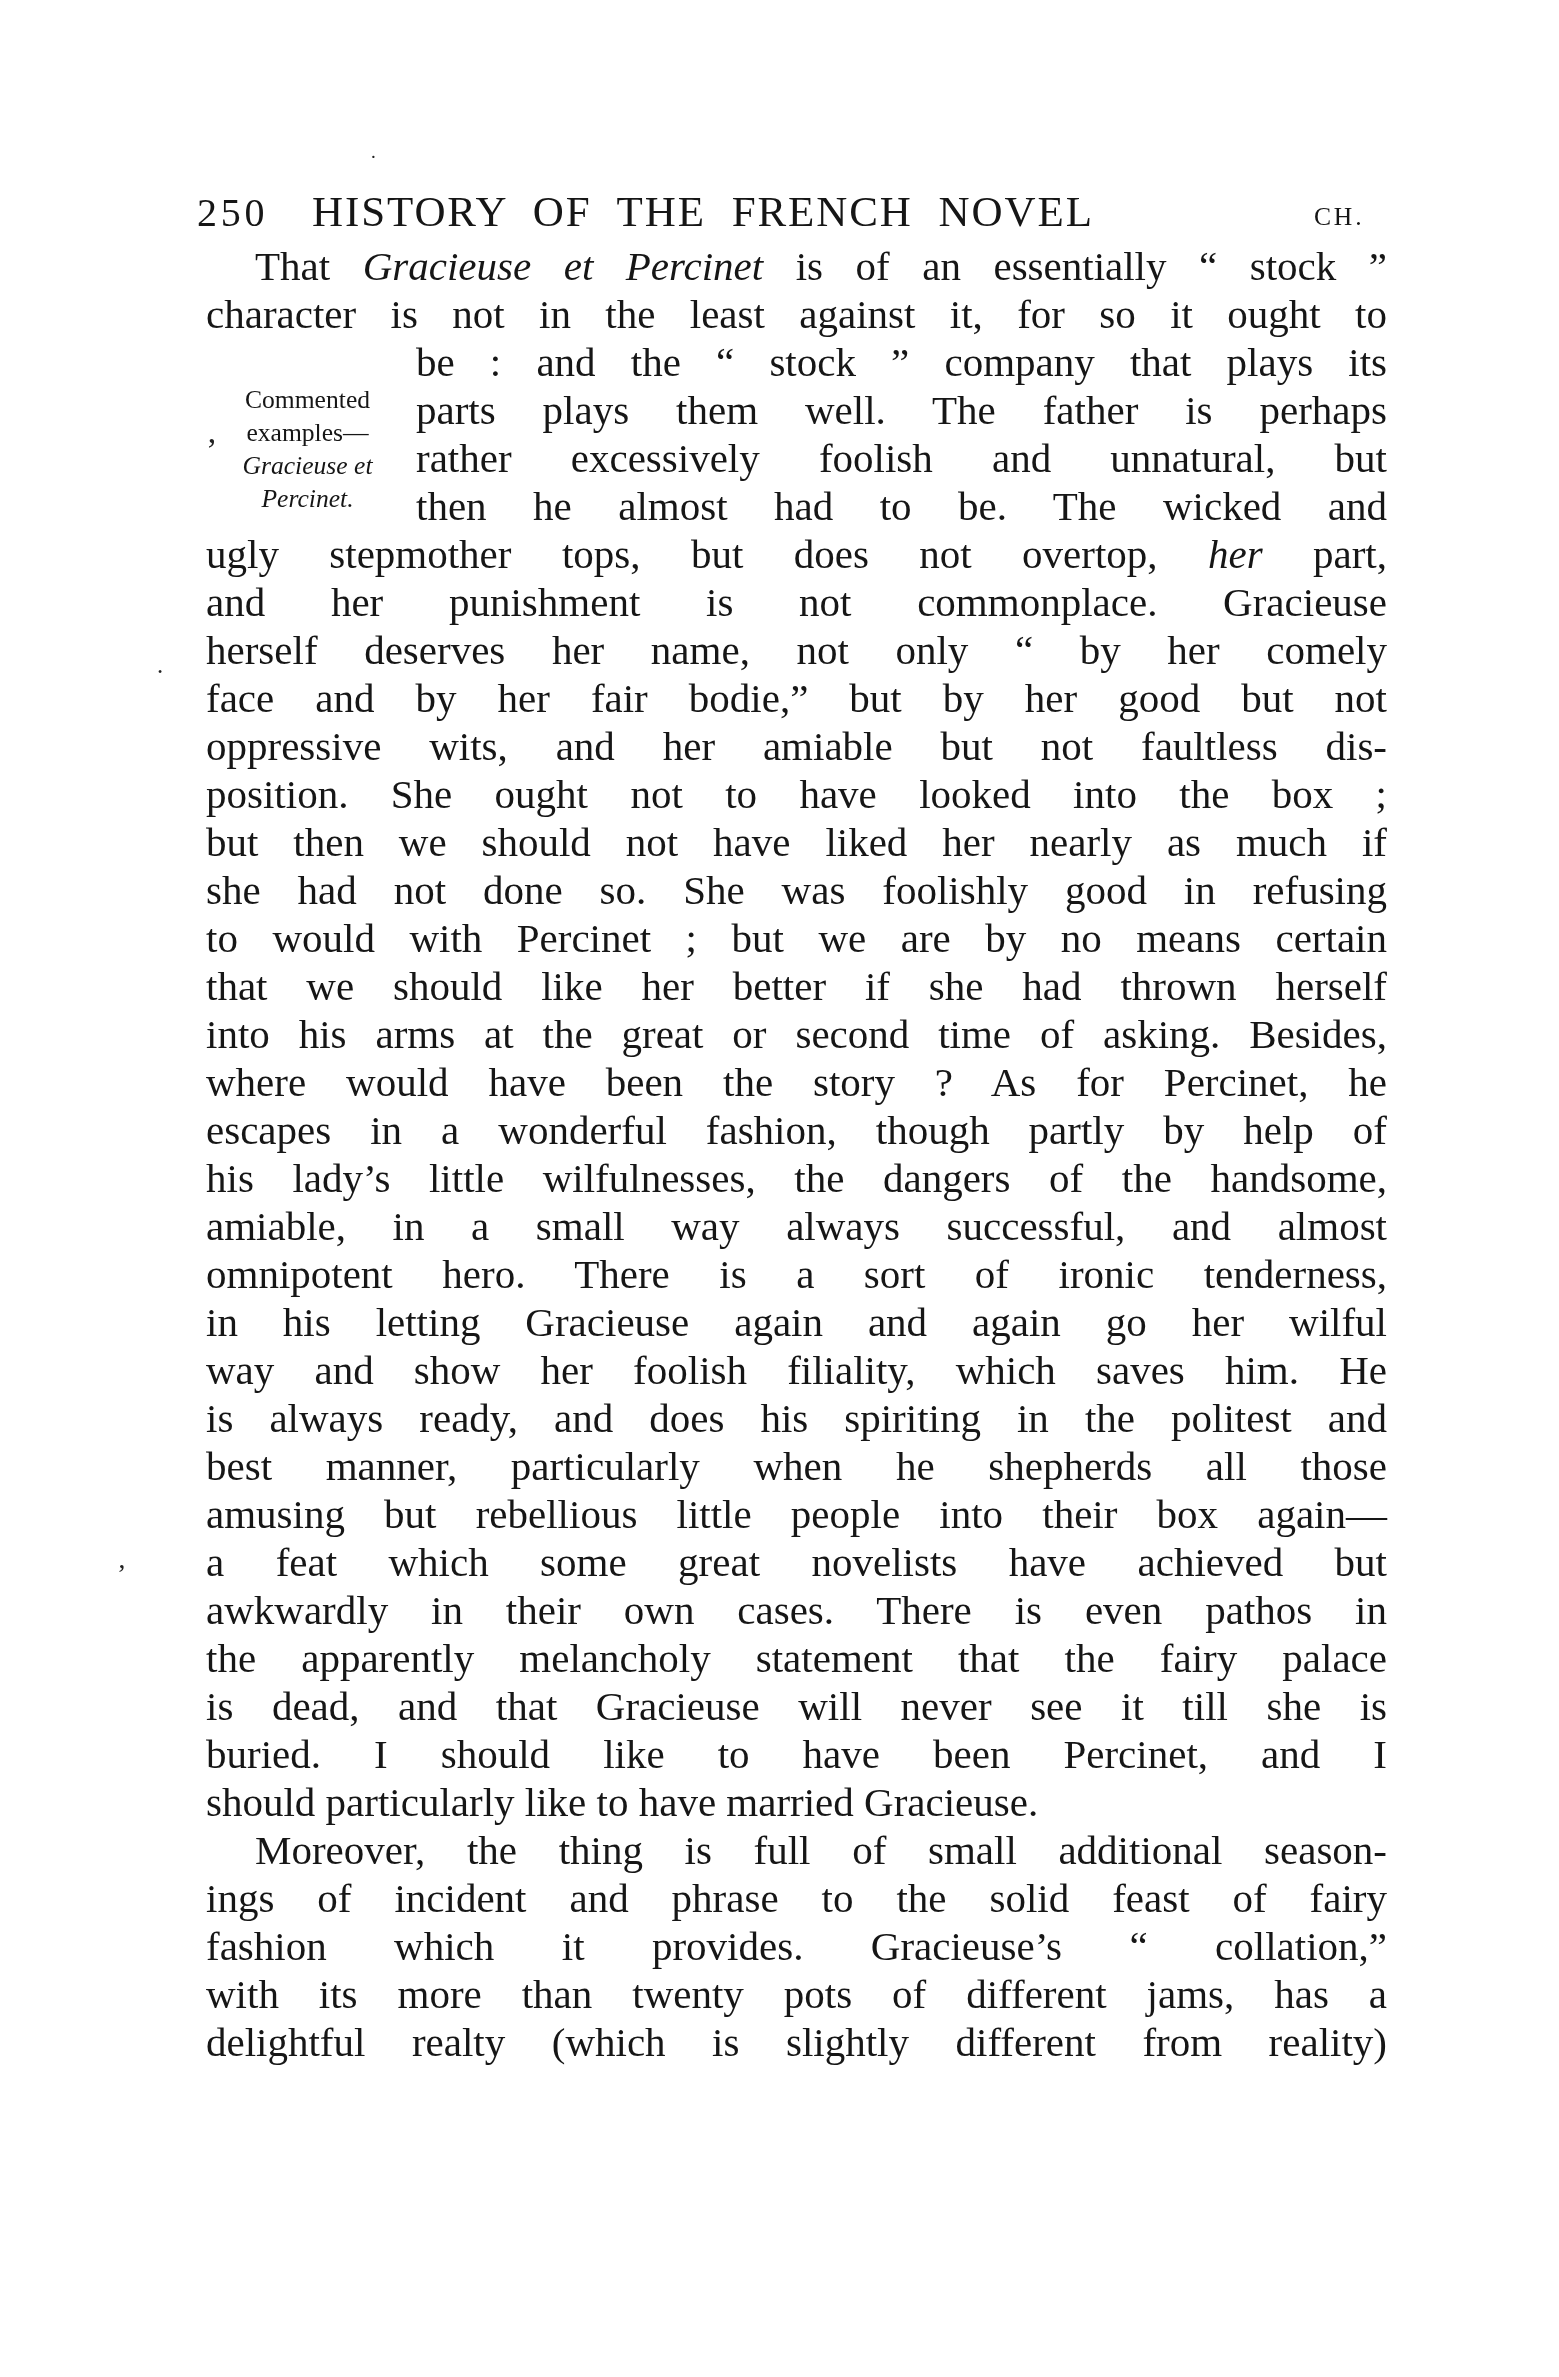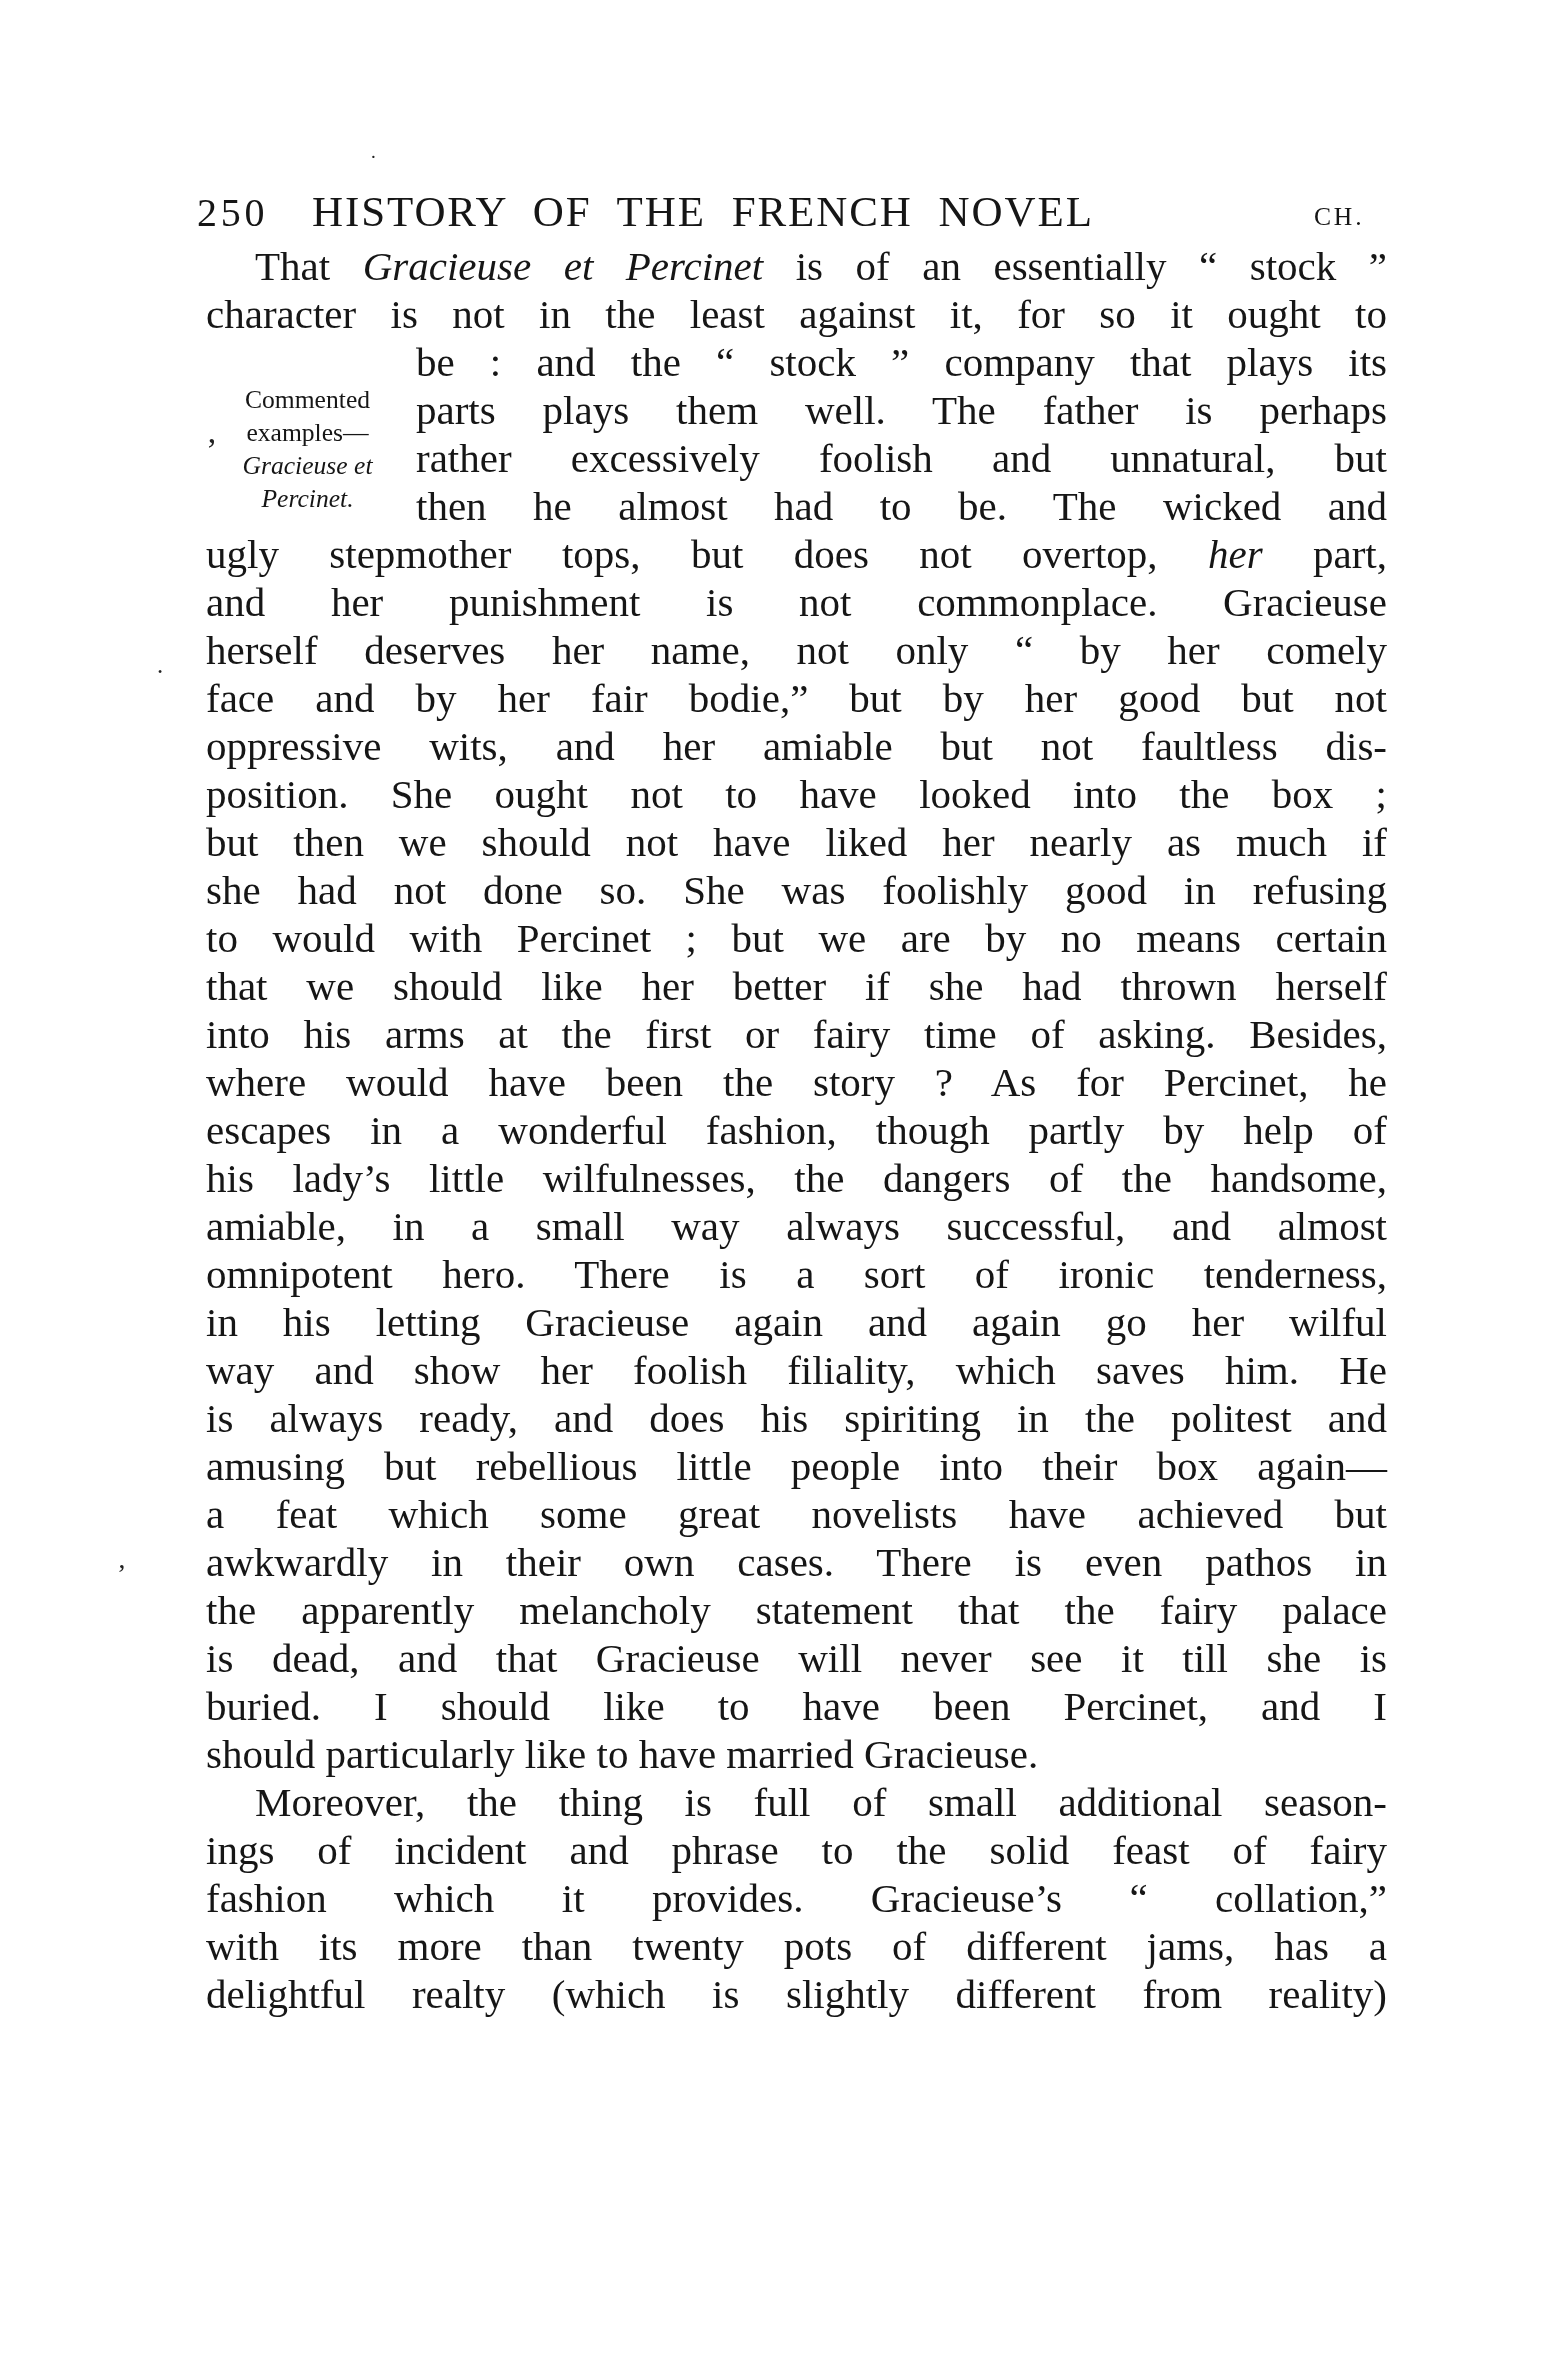--- a/index.html
+++ b/index.html
@@ -99,29 +99,30 @@
         <div class="line"><span>ugly stepmother tops, but does not overtop, </span><span class="it">her</span><span> part,</span></div>
         <div class="line"><span>and her punishment is not commonplace.  Gracieuse</span></div>
         <div class="line"><span>herself deserves her name, not only “ by her comely</span></div>
         <div class="line"><span>face and by her fair bodie,” but by her good but not</span></div>
         <div class="line"><span>oppressive wits, and her amiable but not faultless dis-</span></div>
         <div class="line"><span>position.  She ought not to have looked into the box ;</span></div>
         <div class="line"><span>but then we should not have liked her nearly as much if</span></div>
         <div class="line"><span>she had not done so.  She was foolishly good in refusing</span></div>
         <div class="line"><span>to would with Percinet ;  but we are by no means certain</span></div>
         <div class="line"><span>that we should like her better if she had thrown herself</span></div>
-        <div class="line"><span>into his arms at the first or fairy time of asking.  Besides,</span></div>
+        <div class="line"><span>into his arms at the great or second time of asking.  Besides,</span></div>
         <div class="line"><span>where would have been the story ?  As for Percinet, he</span></div>
         <div class="line"><span>escapes in a wonderful fashion, though partly by help of</span></div>
         <div class="line"><span>his lady’s little wilfulnesses, the dangers of the handsome,</span></div>
         <div class="line"><span>amiable, in a small way always successful, and almost</span></div>
         <div class="line"><span>omnipotent hero.  There is a sort of ironic tenderness,</span></div>
         <div class="line"><span>in his letting Gracieuse again and again go her wilful</span></div>
         <div class="line"><span>way and show her foolish filiality, which saves him.  He</span></div>
         <div class="line"><span>is always ready, and does his spiriting in the politest and</span></div>
+        <div class="line"><span>best manner, particularly when he shepherds all those</span></div>
         <div class="line"><span>amusing but rebellious little people into their box again—</span></div>
         <div class="line"><span>a feat which some great novelists have achieved but</span></div>
         <div class="line"><span>awkwardly in their own cases.  There is even pathos in</span></div>
         <div class="line"><span>the apparently melancholy statement that the fairy palace</span></div>
         <div class="line"><span>is dead, and that Gracieuse will never see it till she is</span></div>
         <div class="line"><span>buried.  I should like to have been Percinet, and I</span></div>
         <div class="line nojust"><span>should particularly like to have married Gracieuse.</span></div>
       </div>
     <div>
         <div class="line indent"><span>Moreover, the thing is full of small additional season-</span></div>

